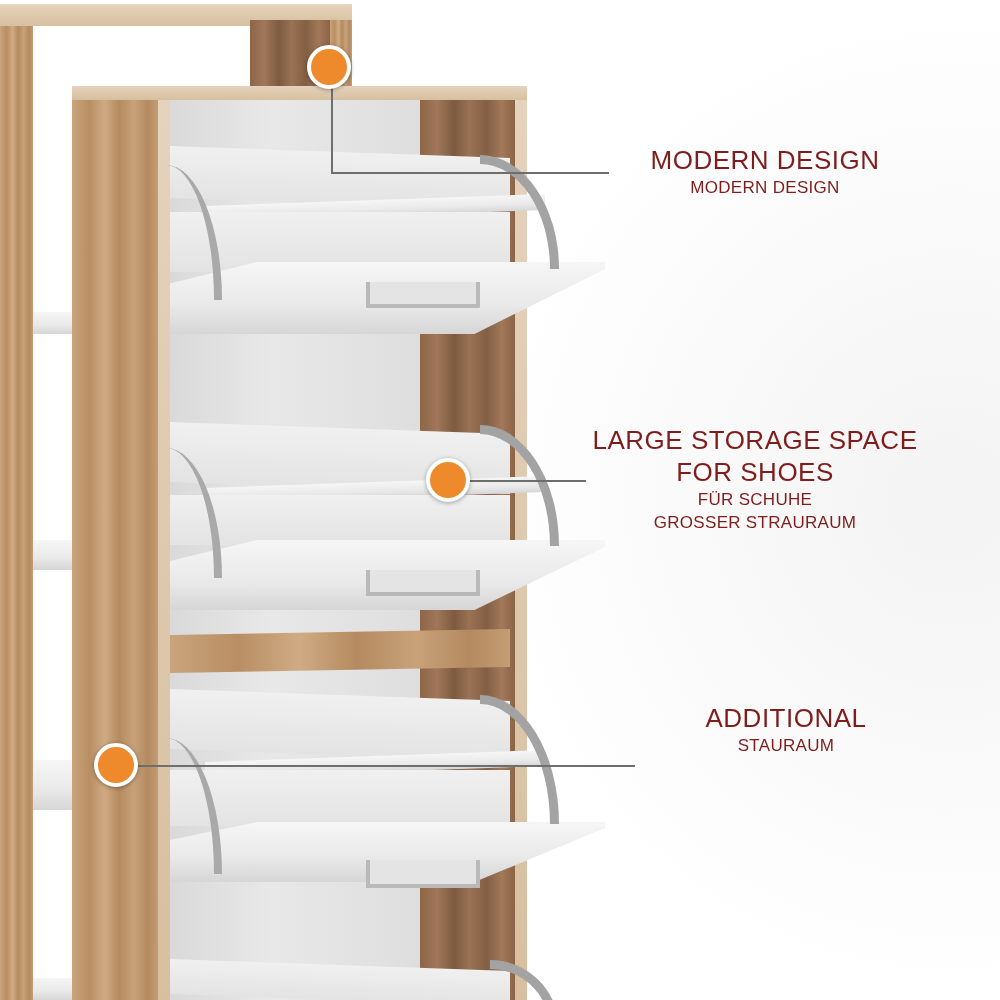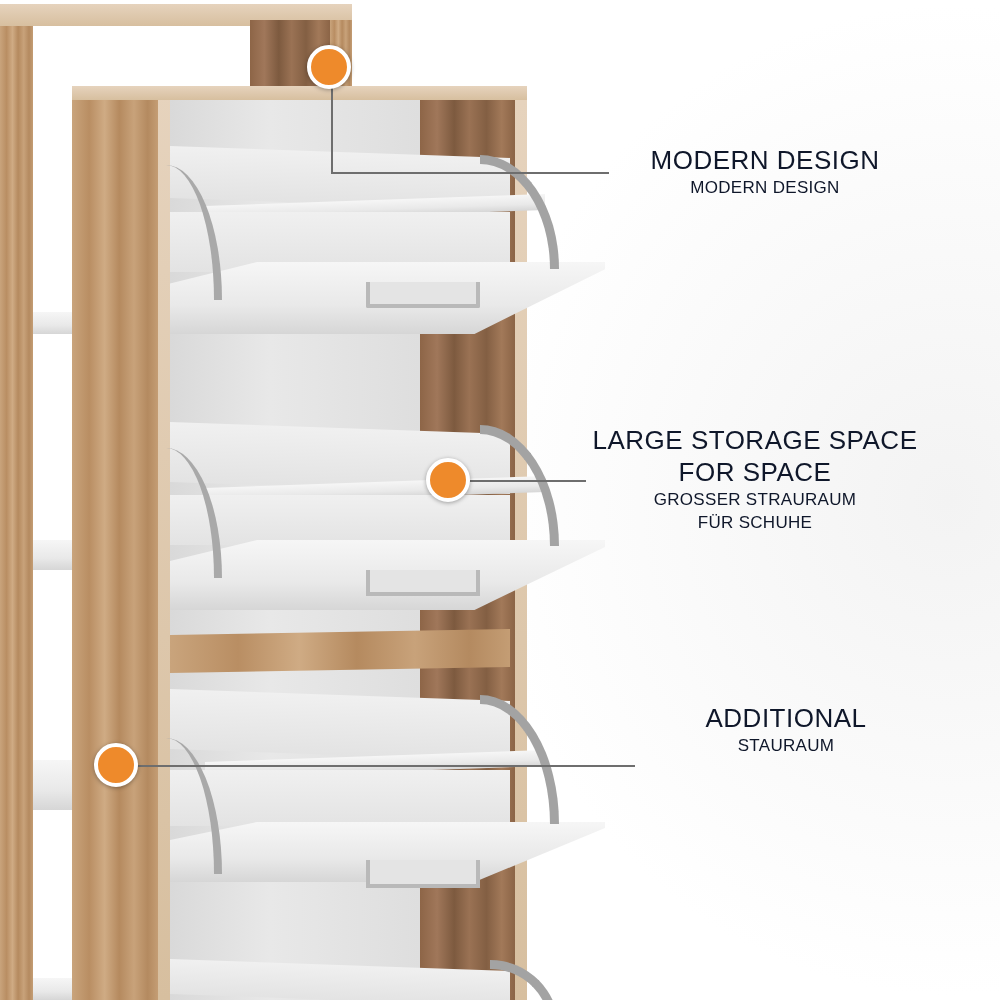--- a/index.html
+++ b/index.html
@@ -7,21 +7,21 @@
   .bg-fade{position:absolute;right:0;top:0;width:520px;height:1000px;background:radial-gradient(ellipse at 90% 50%, #f3f3f3 0%, #ffffff 70%);}
   .abs{position:absolute;}
   .wood{background:linear-gradient(90deg,#c9a47c 0%,#b98e63 20%,#cfab84 38%,#b58a5f 55%,#c8a27a 72%,#b48a60 88%,#c49d74 100%);}
   .wood-dark{background:linear-gradient(90deg,#8d6547 0%,#a0775a 18%,#7d5a3f 36%,#9a7254 52%,#835f43 70%,#a27959 86%,#8b6446 100%);}
   .wood-edge{background:linear-gradient(180deg,#e6d3bd,#d7bf9f);}
   .white-panel{background:linear-gradient(180deg,#f0f0f0,#e3e3e3);}
   .shelf{background:linear-gradient(180deg,#f6f6f6 0%,#e9e9e9 60%,#d6d6d6 100%);}
   .back-grey{background:linear-gradient(90deg,#d9d9d9,#e8e8e8 40%,#dedede);}
   .marker{position:absolute;width:36px;height:36px;border-radius:50%;background:#ee8a2b;border:4px solid #ffffff;box-shadow:0 1px 4px rgba(0,0,0,0.35);}
   .leader{position:absolute;background:#6e6e6e;}
-  .label{position:absolute;text-align:center;color:#0f172a;}
+  .label{position:absolute;text-align:center;color:#7f1d1d;}
   .label .main{font-size:26px;line-height:32px;letter-spacing:0.5px;}
   .label .sub{font-size:17px;line-height:23px;letter-spacing:0.3px;}
 </style>
 </head>
 <body>
 
 <div class="bg-fade"></div>
 
 <div>
 
@@ -87,23 +87,23 @@
 <div class="label" style="left:620px;top:144px;width:290px;">
   <div class="main">MODERN DESIGN</div>
   <div class="sub">MODERN DESIGN</div>
 </div>
 
 <div class="leader" style="left:470px;top:480px;width:116px;height:2px;"></div>
 <div class="marker" style="left:426px;top:458px;"></div>
 
 <div class="label" style="left:563px;top:424px;width:384px;">
   <div class="main">LARGE STORAGE SPACE</div>
-  <div class="main">FOR SPACE</div>
+  <div class="main">FOR SHOES</div>
+  <div class="sub">FÜR SCHUHE</div>
   <div class="sub">GROSSER STRAURAUM</div>
-  <div class="sub">FÜR SCHUHE</div>
 </div>
 
 <div class="leader" style="left:138px;top:765px;width:497px;height:2px;"></div>
 <div class="marker" style="left:94px;top:743px;"></div>
 
 <div class="label" style="left:640px;top:702px;width:292px;">
   <div class="main">ADDITIONAL</div>
   <div class="sub">STAURAUM</div>
 </div>
 

